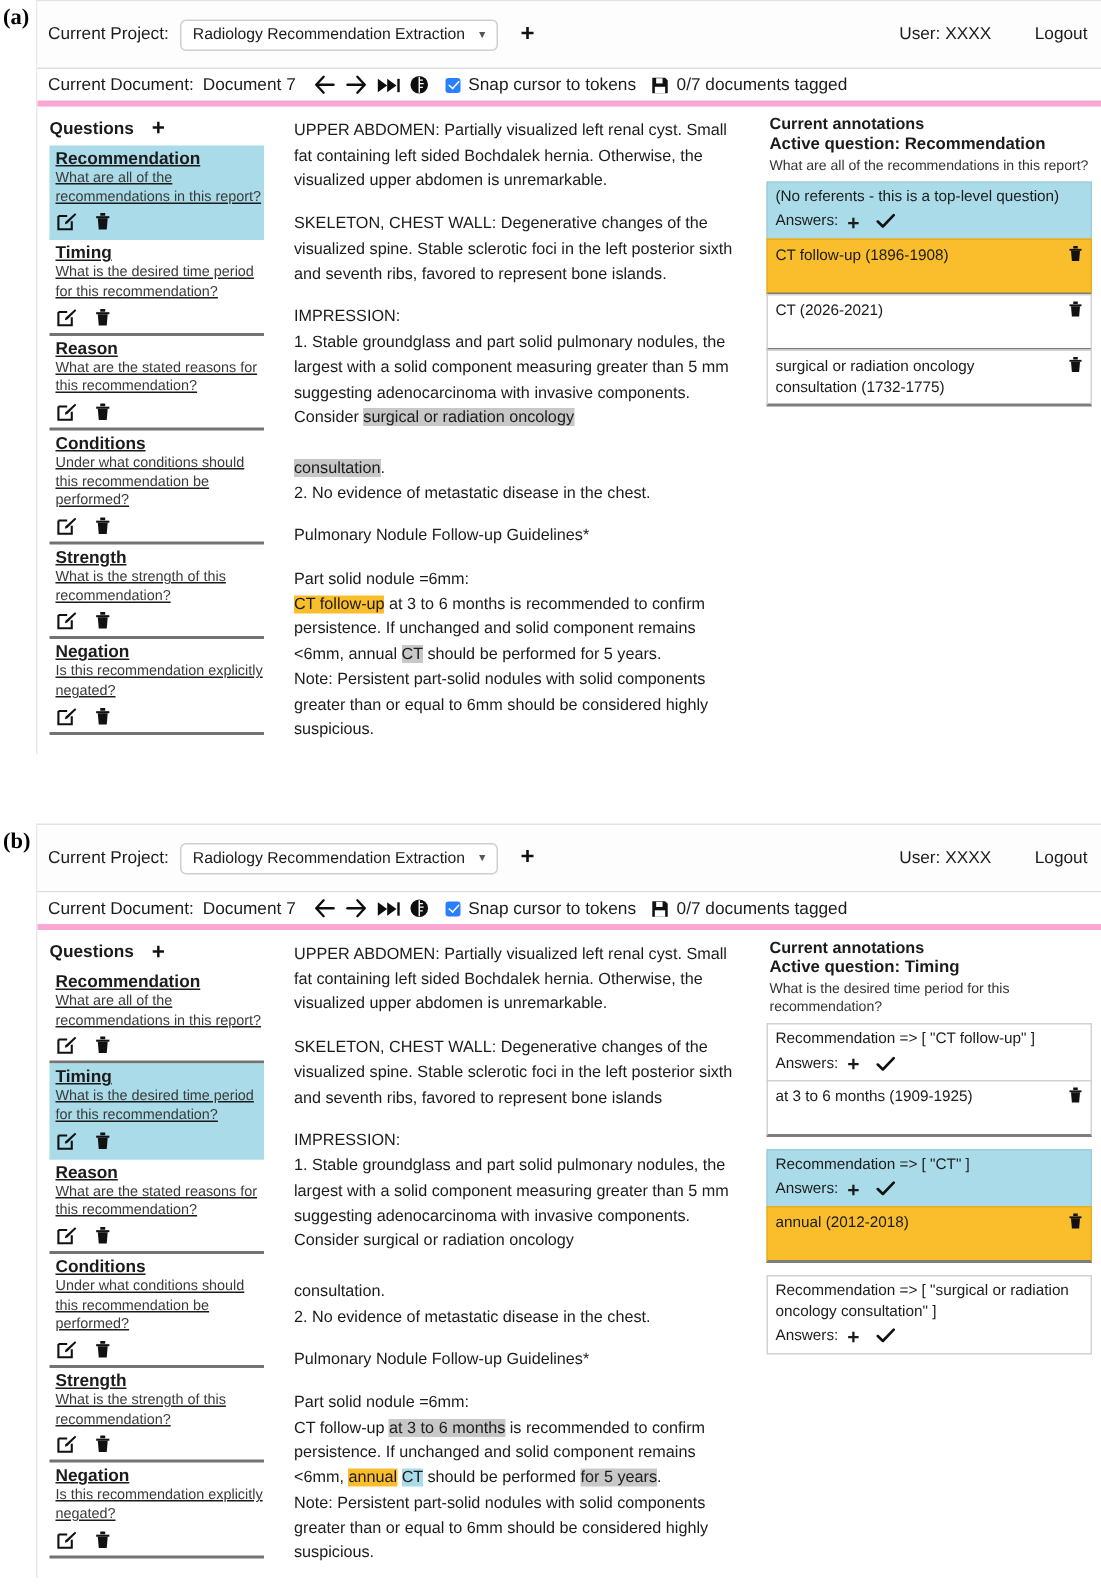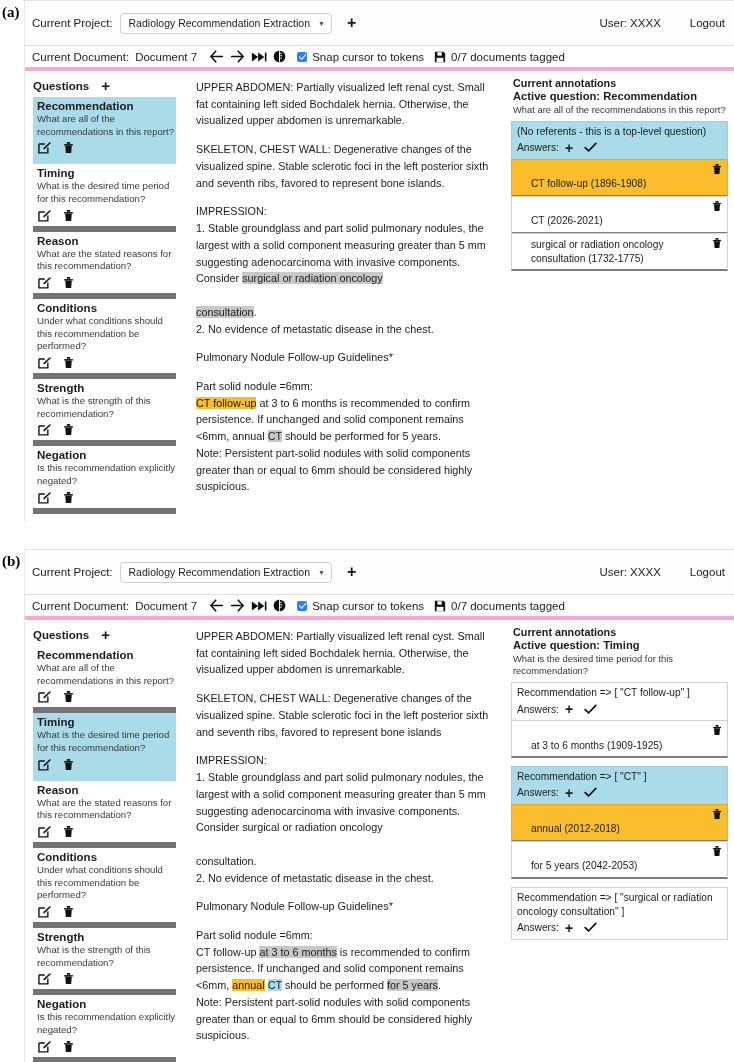--- a/index.html
+++ b/index.html
@@ -115,22 +115,23 @@
 
   
   .q-head {
     display: flex; align-items: center;
     font-size: 11.5px; font-weight: bold;
     margin: 2px 0 4px 0;
   }
   .q-head .plus-btn { margin-left: 9px; font-size: 15px; }
   .q-item {
     padding: 3px 0 4px 4px;
-    border-bottom: 6px solid #737373;
+    border-bottom: 2px solid #737373;
     cursor: pointer;
+    text-decoration: underline;
   }
   .q-item.active { background: #a9dbe8; border-bottom-color: #a9dbe8; }
   .q-title { font-size: 11.5px; font-weight: bold; margin-bottom: 1px; }
   .q-desc  { font-size: 9.6px; color: #3a3a3a; line-height: 1.32; }
   .q-acts  { display: flex; gap: 12px; margin-top: 3px; padding-left: 1px; }
   .q-acts .ico { cursor: pointer; display: inline-flex; color: #111; }
 
   
   .doc-text {
     font-size: 10.8px;
@@ -161,22 +162,22 @@
   .ans-row .lbl { margin-right: 6px; }
   .ans-row .plus { font-size: 14px; font-weight: 700; line-height: 1; cursor: pointer; margin-right: 11px; }
   .ans-row .check { cursor: pointer; display: inline-flex; }
 
   .ans-box {
     position: relative;
     border: 1px solid #d2d2d2;
     border-bottom: 2px solid #7d7d7d;
     background: #fff;
     min-height: 38px;
-    padding: 4px 24px 4px 19px;
-    display: flex; align-items: flex-end;
+    padding: 4px 24px 4px 5px;
+    display: flex; 
     margin-top: -1px;
     cursor: pointer;
   }
   .ans-box.orange { background: #fabe2c; border-color: #e8ad1f; border-bottom-color: #7d7d7d; }
   .ans-box .txt { font-size: 10.2px; line-height: 1.33; color: #1b1b1b; }
   .ans-box .trash {
     position: absolute; top: 3px; right: 5px;
     cursor: pointer; display: inline-flex;
   }
 </style>
@@ -647,30 +648,20 @@
             <div class="ans-box orange">
               <div class="txt">annual (2012-2018)</div>
               <span class="trash">
                 <svg width="10" height="12" viewBox="0 0 12 14">
                   <rect x="1.2" y="3.3" width="9.6" height="1.5" fill="#111"></rect>
                   <path d="M2.4 4.8h7.2l-.7 8.2H3.1z" fill="#111"></path>
                   <rect x="4.2" y="1" width="3.6" height="2" fill="#111"></rect>
                 </svg>
               </span>
             </div>
-            <div class="ans-box">
-              <div class="txt">for 5 years (2042-2053)</div>
-              <span class="trash">
-                <svg width="10" height="12" viewBox="0 0 12 14">
-                  <rect x="1.2" y="3.3" width="9.6" height="1.5" fill="#111"></rect>
-                  <path d="M2.4 4.8h7.2l-.7 8.2H3.1z" fill="#111"></path>
-                  <rect x="4.2" y="1" width="3.6" height="2" fill="#111"></rect>
-                </svg>
-              </span>
-            </div>
           </div>
           <div class="ref-group">
             <div class="ref-box">
               <div class="ref-line">Recommendation =&gt; [ "surgical or radiation oncology consultation" ]</div>
               <div class="ans-row">
                 <span class="lbl">Answers:</span>
                 <span class="plus">+</span>
                 <span class="check">
                   <svg width="13" height="11" viewBox="0 0 14 12">
                     <path d="M1.2 6.2 4.9 9.8 12.8 1.6" fill="none" stroke="#111" stroke-width="1.9" stroke-linecap="round" stroke-linejoin="round"></path>

